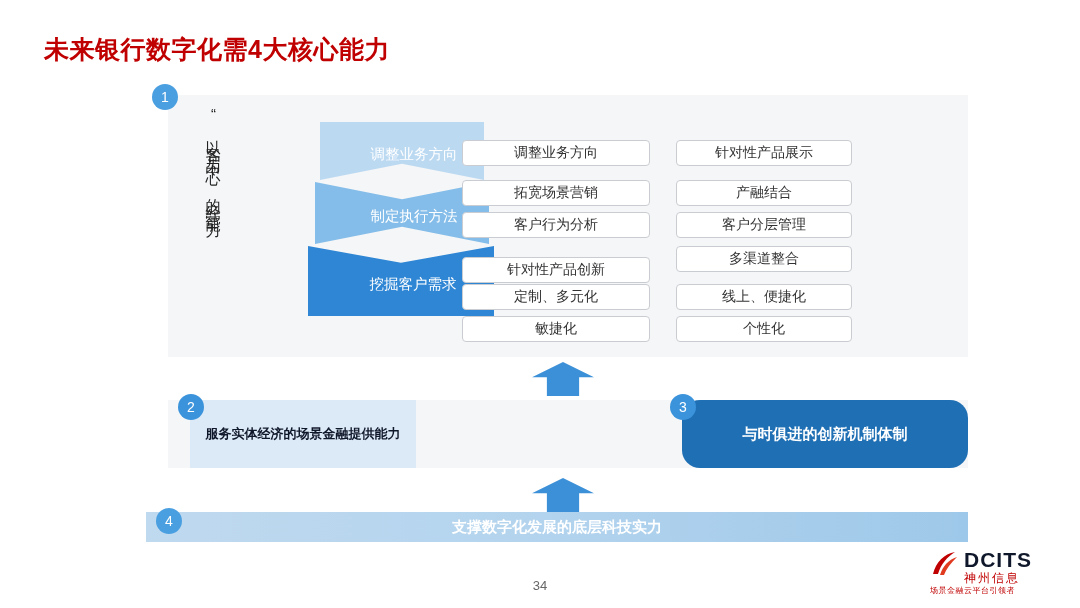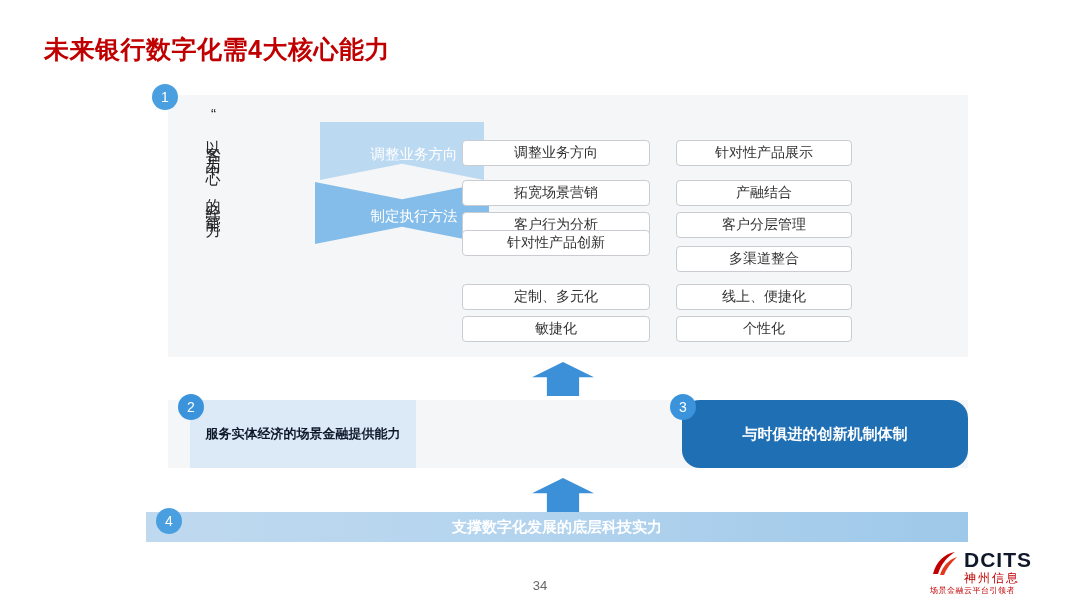--- a/index.html
+++ b/index.html
@@ -248,25 +248,28 @@
   <div class="circle c1">1</div>
 
   <div class="vtext">“以客户为中心”的经营能力</div>
 
   <div class="chev chev1">
     <span>调整业务方向</span>
   </div>
   <div class="chev chev2">
     <span>制定执行方法</span>
   </div>
+  <div class="chev chev3">
+    <span>挖掘客户需求</span>
+  </div>
 
   <div class="pill colA" style="top:140px;">调整业务方向</div>
   <div class="pill colA" style="top:180px;">拓宽场景营销</div>
   <div class="pill colA" style="top:212px;">客户行为分析</div>
-  <div class="pill colA" style="top:230px;">针对性产品创新</div>
+  <div class="pill colA" style="top:257px;">针对性产品创新</div>
   <div class="pill colA" style="top:284px;">定制、多元化</div>
   <div class="pill colA" style="top:316px;">敏捷化</div>
 
   <div class="pill colB" style="top:140px;">针对性产品展示</div>
   <div class="pill colB" style="top:180px;">产融结合</div>
   <div class="pill colB" style="top:212px;">客户分层管理</div>
   <div class="pill colB" style="top:246px;">多渠道整合</div>
   <div class="pill colB" style="top:284px;">线上、便捷化</div>
   <div class="pill colB" style="top:316px;">个性化</div>
 

